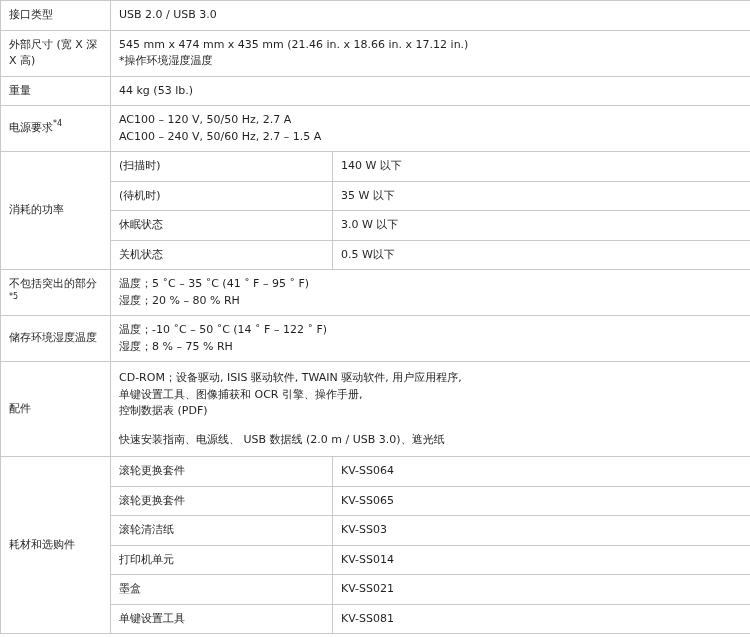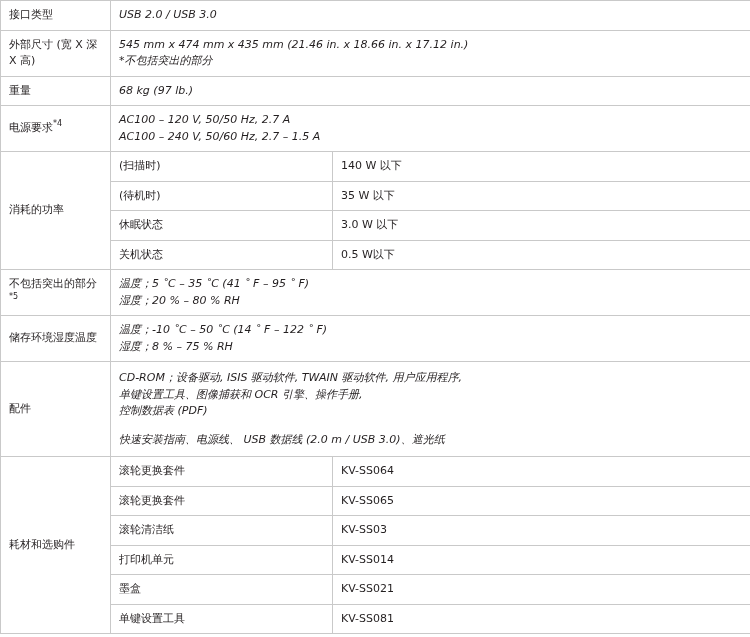--- a/index.html
+++ b/index.html
@@ -39,21 +39,20 @@
   }
   td.sublbl {
     width: 222px;
     margin-left: 24px;
   }
   td.val {
     width: 414px;
   }
   td.val-span {
     width: 636px;
-    font-style: italic;
   }
   .sup {
     font-size: 8px;
     vertical-align: super;
     line-height: 0;
   }
   
   .notes {
     padding: 12px 2px 0 2px;
     font-size: 11px;
@@ -76,27 +75,27 @@
 
       <tr>
         <td class="lbl">接口类型</td>
         <td class="val-span" colspan="2">USB 2.0 / USB 3.0</td>
       </tr>
 
       <tr>
         <td class="lbl">外部尺寸 (宽 X 深 X 高)</td>
         <td class="val-span" colspan="2">
           <div>545 mm x 474 mm x 435 mm (21.46 in. x 18.66 in. x 17.12 in.)</div>
-          <div>*不包括突出的部分</div>
+          <div>*操作环境湿度温度</div>
         </td>
       </tr>
 
       <tr>
         <td class="lbl">重量</td>
-        <td class="val-span" colspan="2">68 kg (97 lb.)</td>
+        <td class="val-span" colspan="2">44 kg (53 lb.)</td>
       </tr>
 
       <tr>
         <td class="lbl">
           <span>电源要求</span><span class="sup">*4</span>
         </td>
         <td class="val-span" colspan="2">
           <div>AC100 – 120 V, 50/50 Hz, 2.7 A</div>
           <div>AC100 – 240 V, 50/60 Hz, 2.7 – 1.5 A</div>
         </td>

